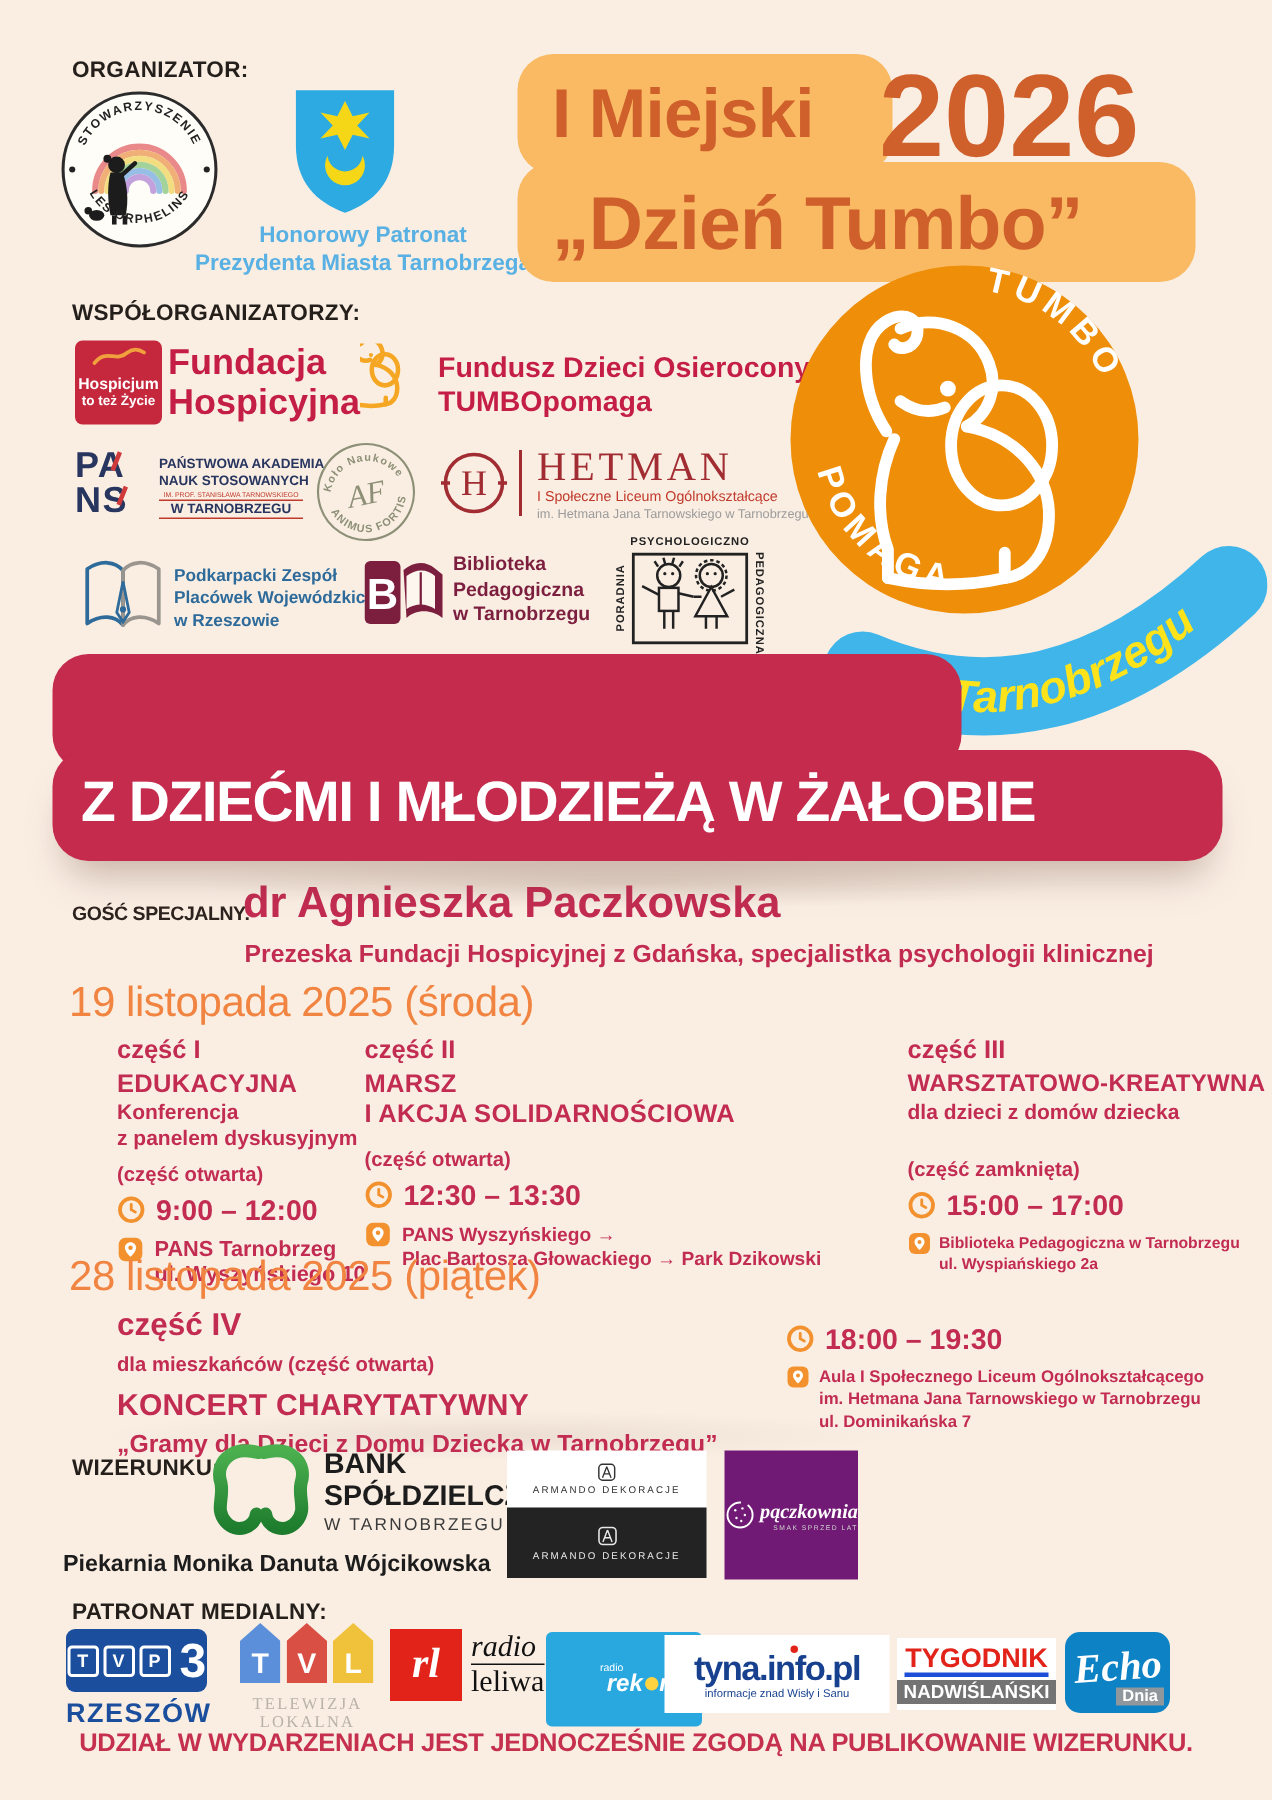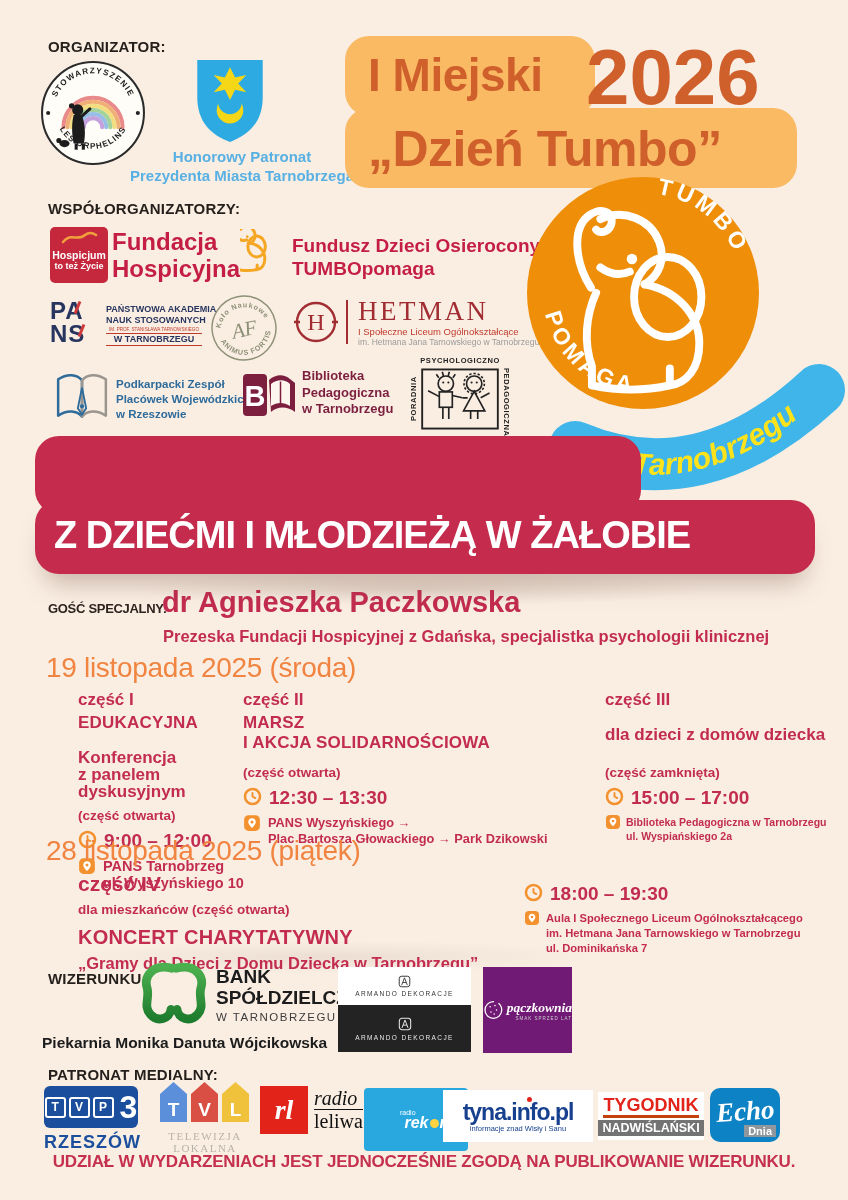--- a/index.html
+++ b/index.html
@@ -15,21 +15,21 @@
   
   .tbox{position:absolute;background:#f9ba63;border-radius:24px;z-index:1;}
   .title-line{position:absolute;z-index:2;color:#cf5f2b;font-weight:bold;letter-spacing:-0.5px;}
   
   .banner{position:absolute;background:#c42b4d;border-radius:24px;z-index:4;}
   .banner-text{position:absolute;z-index:5;color:#fff;font-weight:bold;letter-spacing:-0.5px;white-space:nowrap;}
   
   .part{position:absolute;color:#c22c50;font-weight:bold;}
   .p-id{font-size:17px;margin-bottom:3px;}
   .p-title{font-size:17px;line-height:20px;letter-spacing:.2px;}
-  .p-desc{font-size:17px;line-height:17px;margin-top:16px;}
+  .p-desc{font-size:14px;line-height:17px;margin-top:0;}
   .p-open{font-size:13.5px;margin-top:8px;}
   .row{display:flex;gap:7px;margin-top:8px;align-items:flex-start;}
   .p-time{font-size:19px;line-height:19px;}
   .p-place{font-size:14.5px;line-height:17px;}
   .date-h{position:absolute;font-size:28px;font-weight:normal;color:#f08440;letter-spacing:-0.3px;}
   .ic{flex:0 0 auto;margin-top:-1px;}
   
   .blue-pat{position:absolute;width:260px;text-align:center;color:#58b0e3;font-weight:bold;font-size:15px;line-height:18.5px;}
   .stack{position:absolute;}
   .stack div{white-space:nowrap;}
@@ -308,20 +308,21 @@
         </svg>
       <span class="p-place" style="font-size:12.8px;line-height:16px;">
         <div>PANS Wyszyńskiego →</div>
         <div>Plac Bartosza Głowackiego → Park Dzikowski</div>
       </span>
     </div>
   </div>
 
   <div class="part" style="left:605px;top:690px;width:240px;">
     <div class="p-id">część III</div>
+    <div class="p-title" style="font-size:16px;">WARSZTATOWO-KREATYWNA</div>
     <div class="p-desc">dla dzieci z domów dziecka</div>
     <div class="p-open" style="margin-top:22px;">(część zamknięta)</div>
     <div class="row">
       <svg class="ic" width="19" height="19" viewBox="0 0 24 24">
           <circle cx="12" cy="12" r="9.5" fill="none" stroke="#f2912d" stroke-width="3.2"></circle>
           <path d="M12 7.5 V12 L15.5 14" stroke="#f2912d" stroke-width="2.4" fill="none" stroke-linecap="round"></path>
         </svg>
       <span class="p-time">15:00 – 17:00</span>
     </div>
     <div class="row" style="gap:5px;">
@@ -449,21 +450,21 @@
     <div style="color:#fff;font-size:16px;font-weight:bold;font-style:italic;line-height:14px;"><span>rek</span><span class="sun"></span><span>rd</span></div>
   </div>
 
   <div class="mbox" style="left:443px;top:1090px;width:150px;height:52px;background:#fff;flex-direction:column;">
     <div style="color:#17418f;font-size:23px;font-weight:bold;letter-spacing:-1px;line-height:24px;">tyna.info.pl</div>
     <div style="color:#17418f;font-size:7.5px;">informacje znad Wisły i Sanu</div>
     <div class="abs" style="left:84px;top:7px;width:5px;height:5px;border-radius:50%;background:#e2231a;"></div>
   </div>
 
   <div class="mbox" style="left:598px;top:1092px;width:106px;height:48px;background:#fff;flex-direction:column;">
-    <div style="color:#e2231a;font-size:18px;font-weight:bold;border-bottom:3px solid #c2410c;line-height:19px;">TYGODNIK</div>
+    <div style="color:#e2231a;font-size:18px;font-weight:bold;border-bottom:3px solid #1d4ed8;line-height:19px;">TYGODNIK</div>
     <div style="background:#737373;color:#fff;font-size:12.5px;font-weight:bold;padding:1px 4px;margin-top:2px;">NADWIŚLAŃSKI</div>
   </div>
 
   <div class="mbox" style="left:710px;top:1088px;width:70px;height:54px;background:#0d82c4;border-radius:10px;">
     <div class="serif" style="color:#fff;font-size:27px;font-weight:bold;font-style:italic;transform:rotate(-4deg);margin-top:-8px;">Echo</div>
     <div class="abs" style="right:4px;bottom:5px;background:#8f969c;color:#fff;font-size:11px;font-weight:bold;padding:0 4px;">Dnia</div>
   </div>
 
   <div class="abs b" style="left:0;top:1152px;width:848px;text-align:center;font-size:17px;color:#c5304e;letter-spacing:-0.2px;">UDZIAŁ W WYDARZENIACH JEST JEDNOCZEŚNIE ZGODĄ NA PUBLIKOWANIE WIZERUNKU.</div>
 

